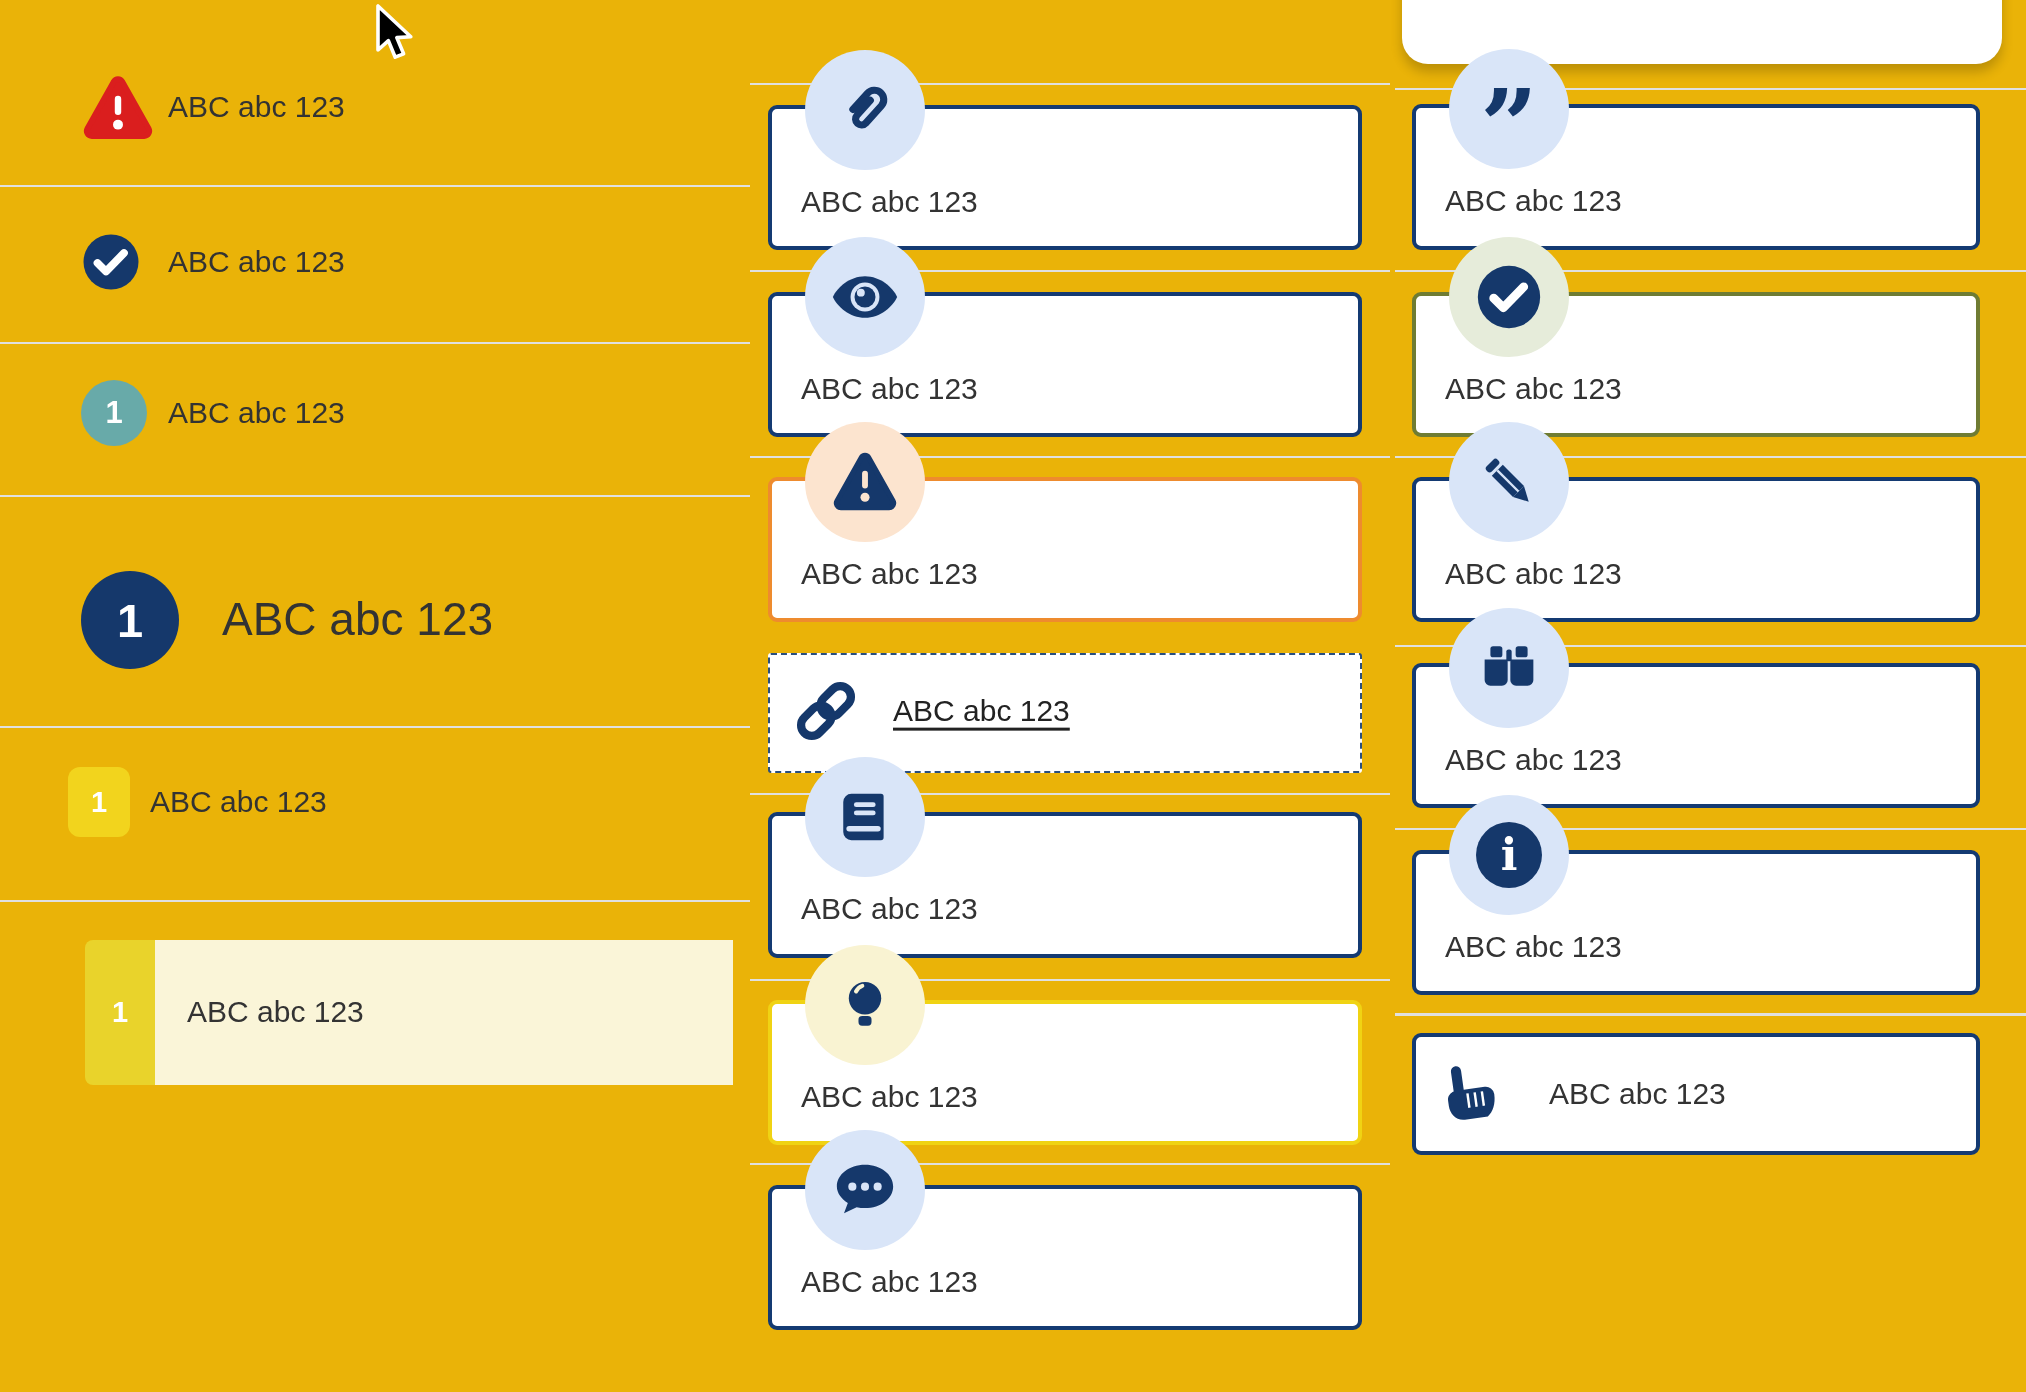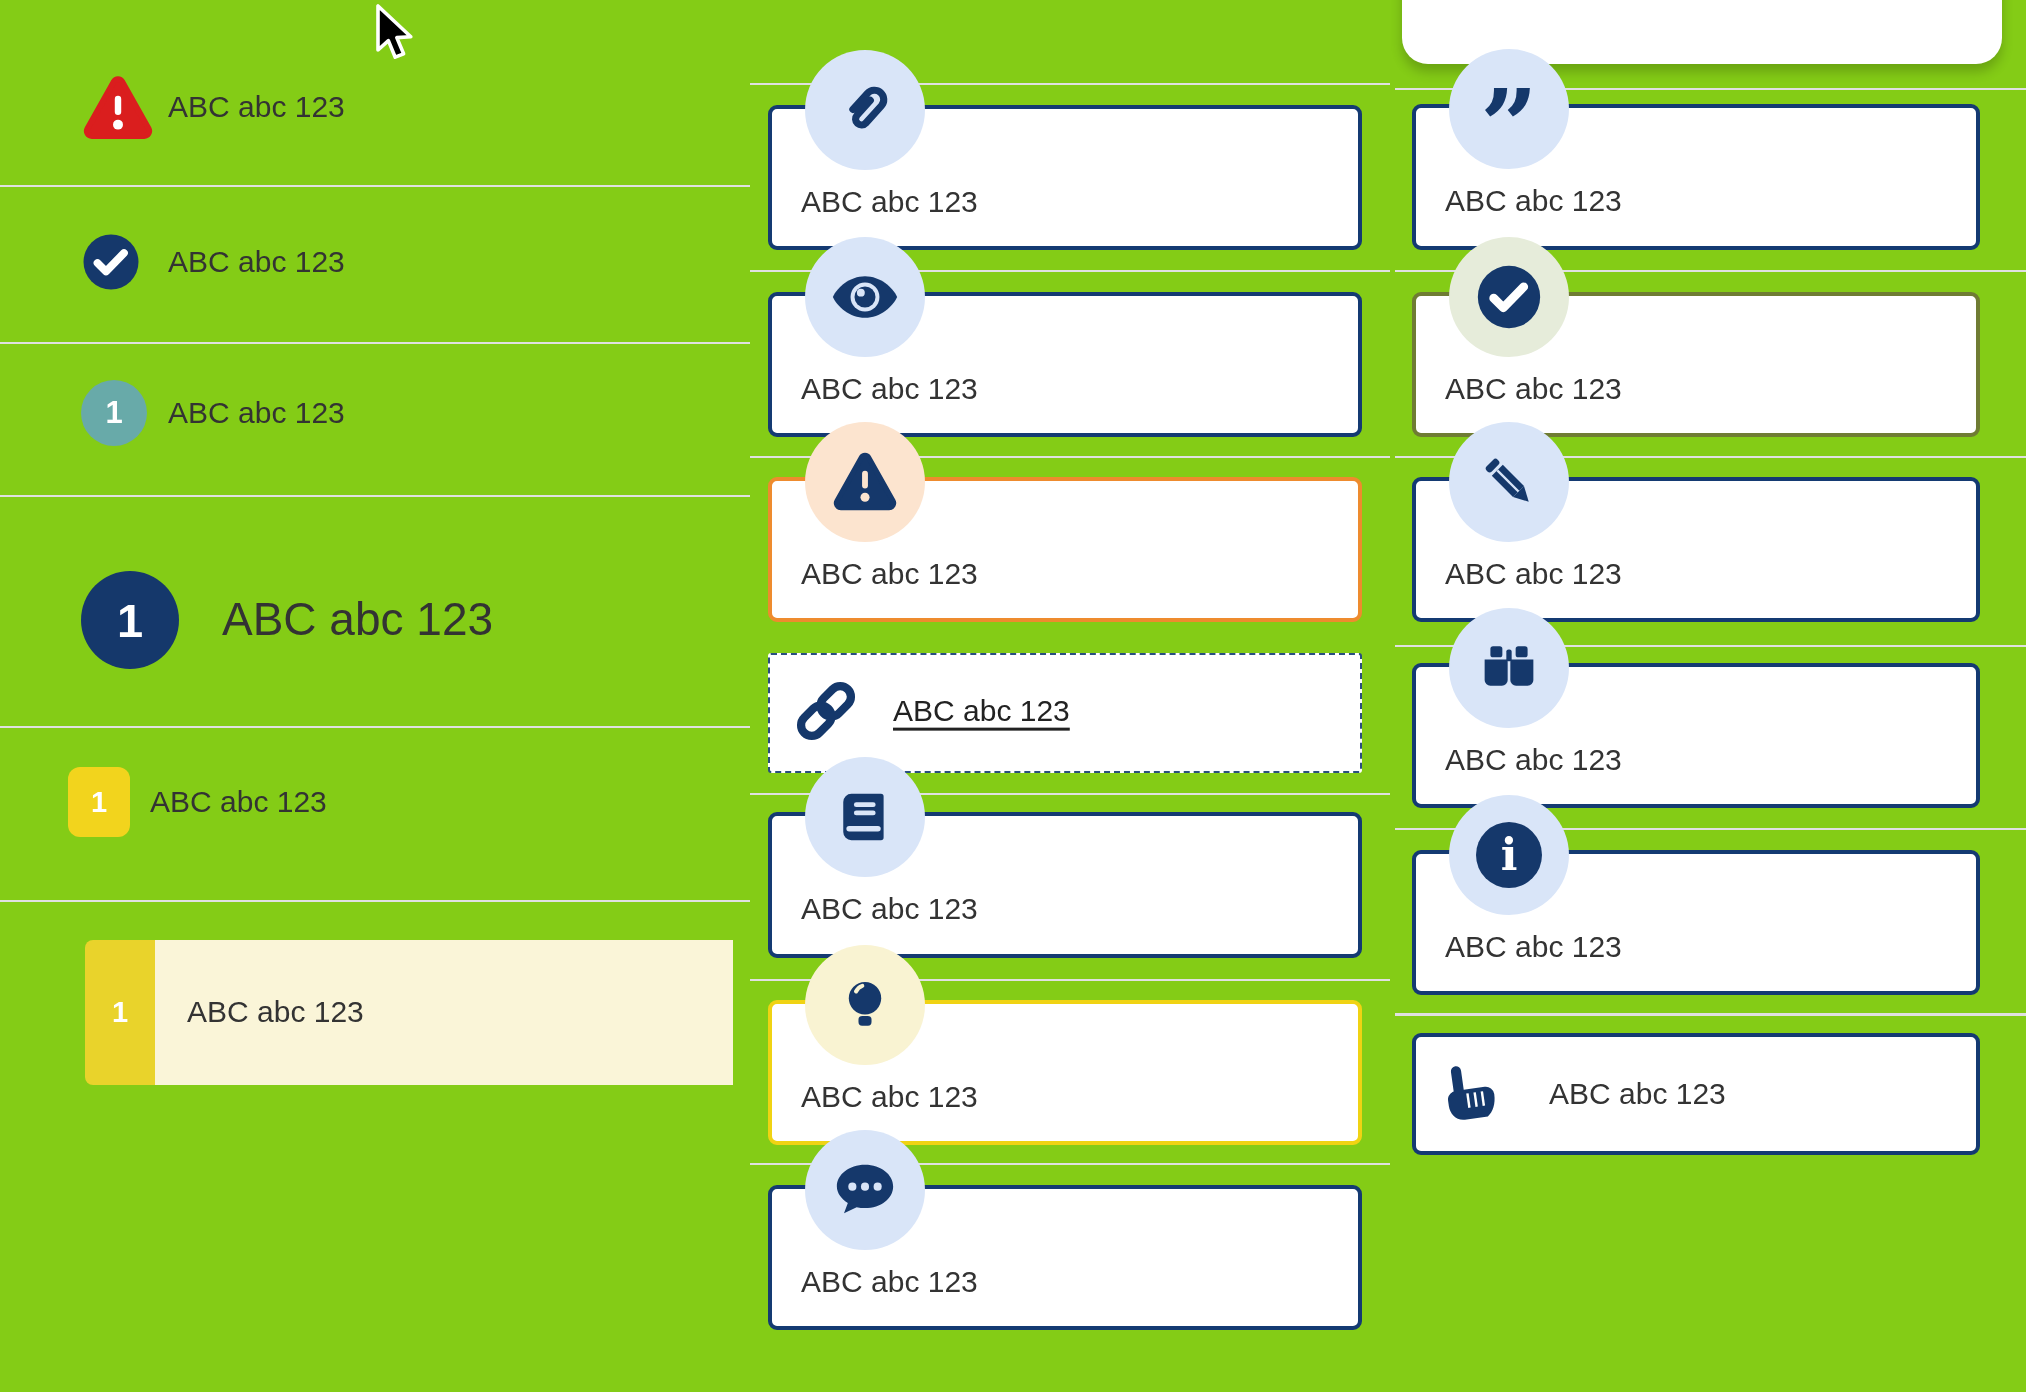--- a/index.html
+++ b/index.html
@@ -1,16 +1,16 @@
 <!DOCTYPE html>
 <html><head>
 <meta charset="utf-8">
 <style>
   html,body{margin:0;padding:0;background:#fff;}
-  .stage{position:relative;width:2026px;height:1392px;background:#84cc16;overflow:hidden;
+  .stage{position:relative;width:2026px;height:1392px;background:#eab308;overflow:hidden;
          font-family:"Liberation Sans","DejaVu Sans",sans-serif;color:#333;}
   .divider{position:absolute;height:2px;background:#e0e0e0;}
   .lbl{position:absolute;font-size:30px;color:#333;white-space:nowrap;transform:translateY(-54%);}
   .lbl-big{position:absolute;font-size:46px;color:#333;white-space:nowrap;transform:translateY(-54%);}
   .callout{position:absolute;background:#fff;border:4px solid #143a72;border-radius:9px;box-sizing:border-box;}
   .callout.orange{border-color:#ee8b2e;}
   .callout.olive{border-color:#6f7c33;}
   .callout.yellow{border-color:#f0d313;}
   .callout.dashed{border:2px dashed #2a4f80;border-radius:3px;}
   .badge{position:absolute;width:120px;height:120px;border-radius:50%;

